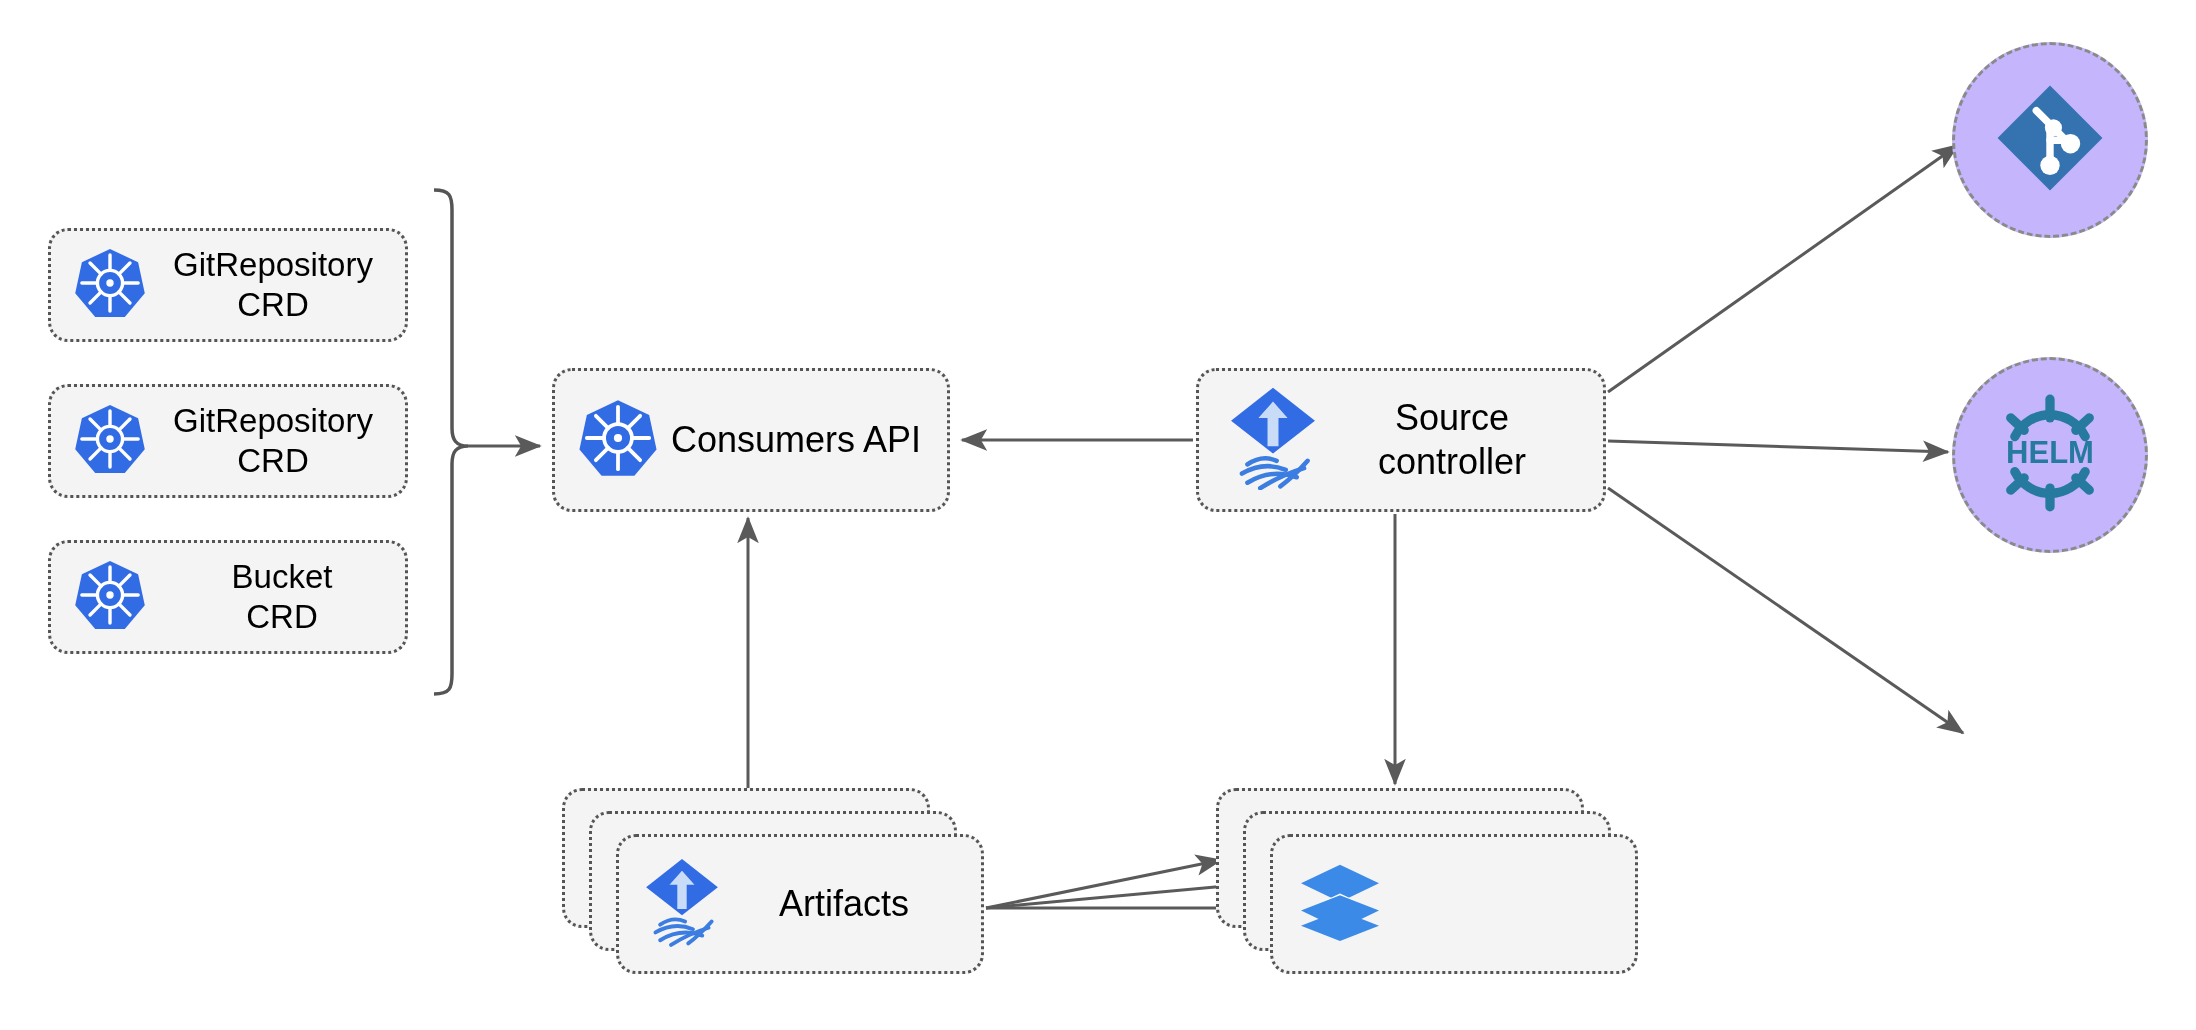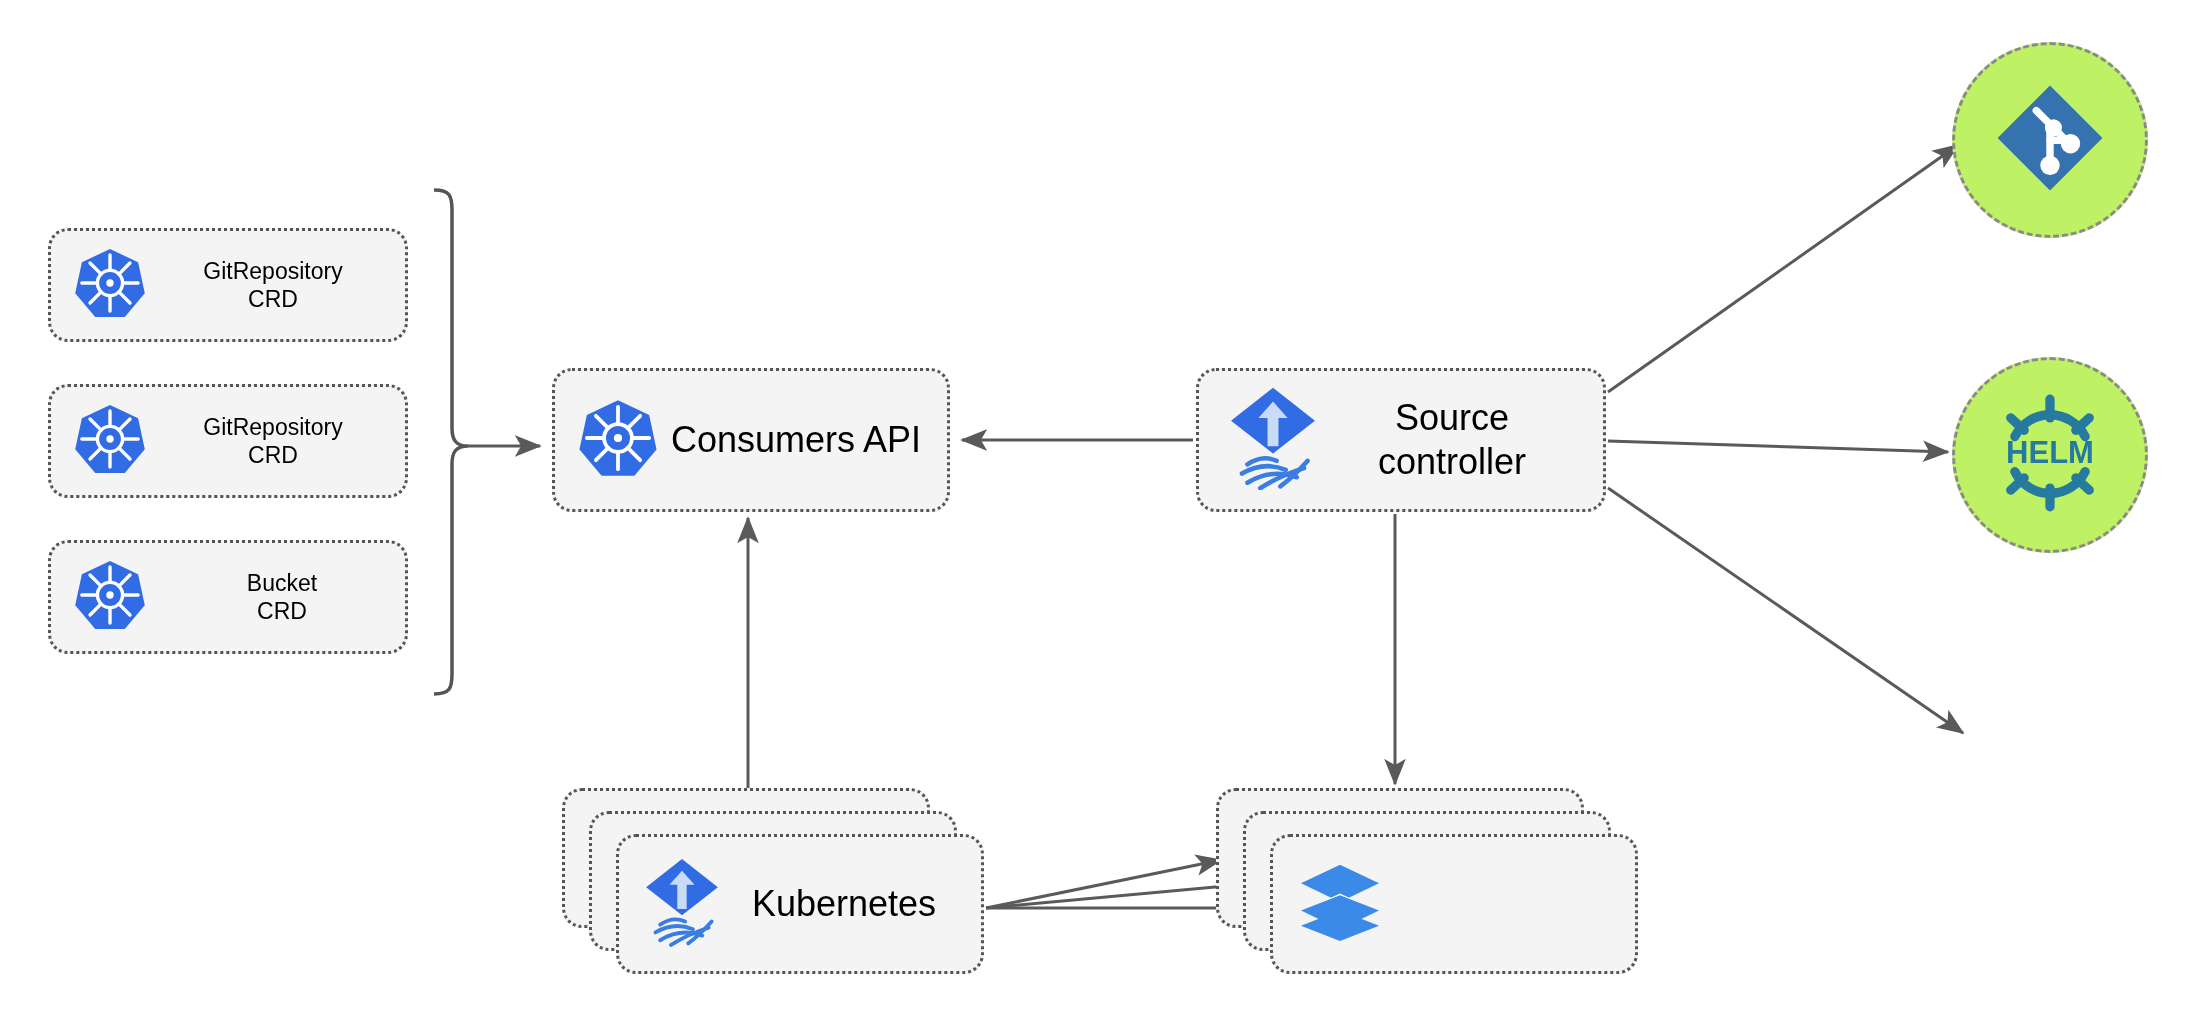--- a/index.html
+++ b/index.html
@@ -43,21 +43,21 @@
   }
 
   
   .crd {
     width: 360px;
     height: 114px;
     left: 48px;
     padding-left: 22px;
     padding-right: 6px;
   }
-  .crd .lbl { font-size: 23px; }
+  .crd .lbl { font-size: 33px; }
   .crd-1 { top: 228px; }
   .crd-2 { top: 384px; }
   .crd-3 { top: 540px; gap: 18px; }
 
   
   #k8s-api {
     left: 552px;
     top: 368px;
     width: 398px;
     height: 144px;
@@ -109,21 +109,21 @@
   #artifacts-stack { left: 1216px; top: 788px; }
 
   
   .circ {
     position: absolute;
     box-sizing: border-box;
     width: 196px;
     height: 196px;
     border-radius: 50%;
     border: 3px dashed #8a8a8a;
-    background: #bef264;
+    background: #c4b5fd;
     display: flex;
     align-items: center;
     justify-content: center;
   }
   #circle-git  { left: 1952px; top: 42px;  }
   #circle-helm { left: 1952px; top: 357px; }
   #circle-s3   { left: 1952px; top: 672px; }
 
   
   #wires {
@@ -300,21 +300,21 @@
           <path fill="#c8dcf7" d="M50 17 L66 35 L56 35 L56 66 L44 66 L44 35 L34 35 Z"></path>
           <g fill="none" stroke="#3b7de0" stroke-width="5" stroke-linecap="round">
             <path d="M22 86 Q38 75 54 82"></path>
             <path d="M16 96 Q40 82 64 92"></path>
             <path d="M22 106 Q48 90 76 100"></path>
             <path d="M36 112 Q58 98 84 90"></path>
             <path d="M58 110 Q72 100 88 82"></path>
           </g>
         </svg>
       </span>
-      <span class="lbl">Kubernetes</span>
+      <span class="lbl">Artifacts</span>
     </div>
   </div>
 
   <div class="stack" id="artifacts-stack">
     <div class="card c1"></div>
     <div class="card c2"></div>
     <div class="card c3">
       <span class="ico">
         <svg width="86" height="78" viewBox="0 0 100 92">
           <path fill="#3c8ae8" d="M50 2 L96 24 L50 46 L4 24 Z"></path>

